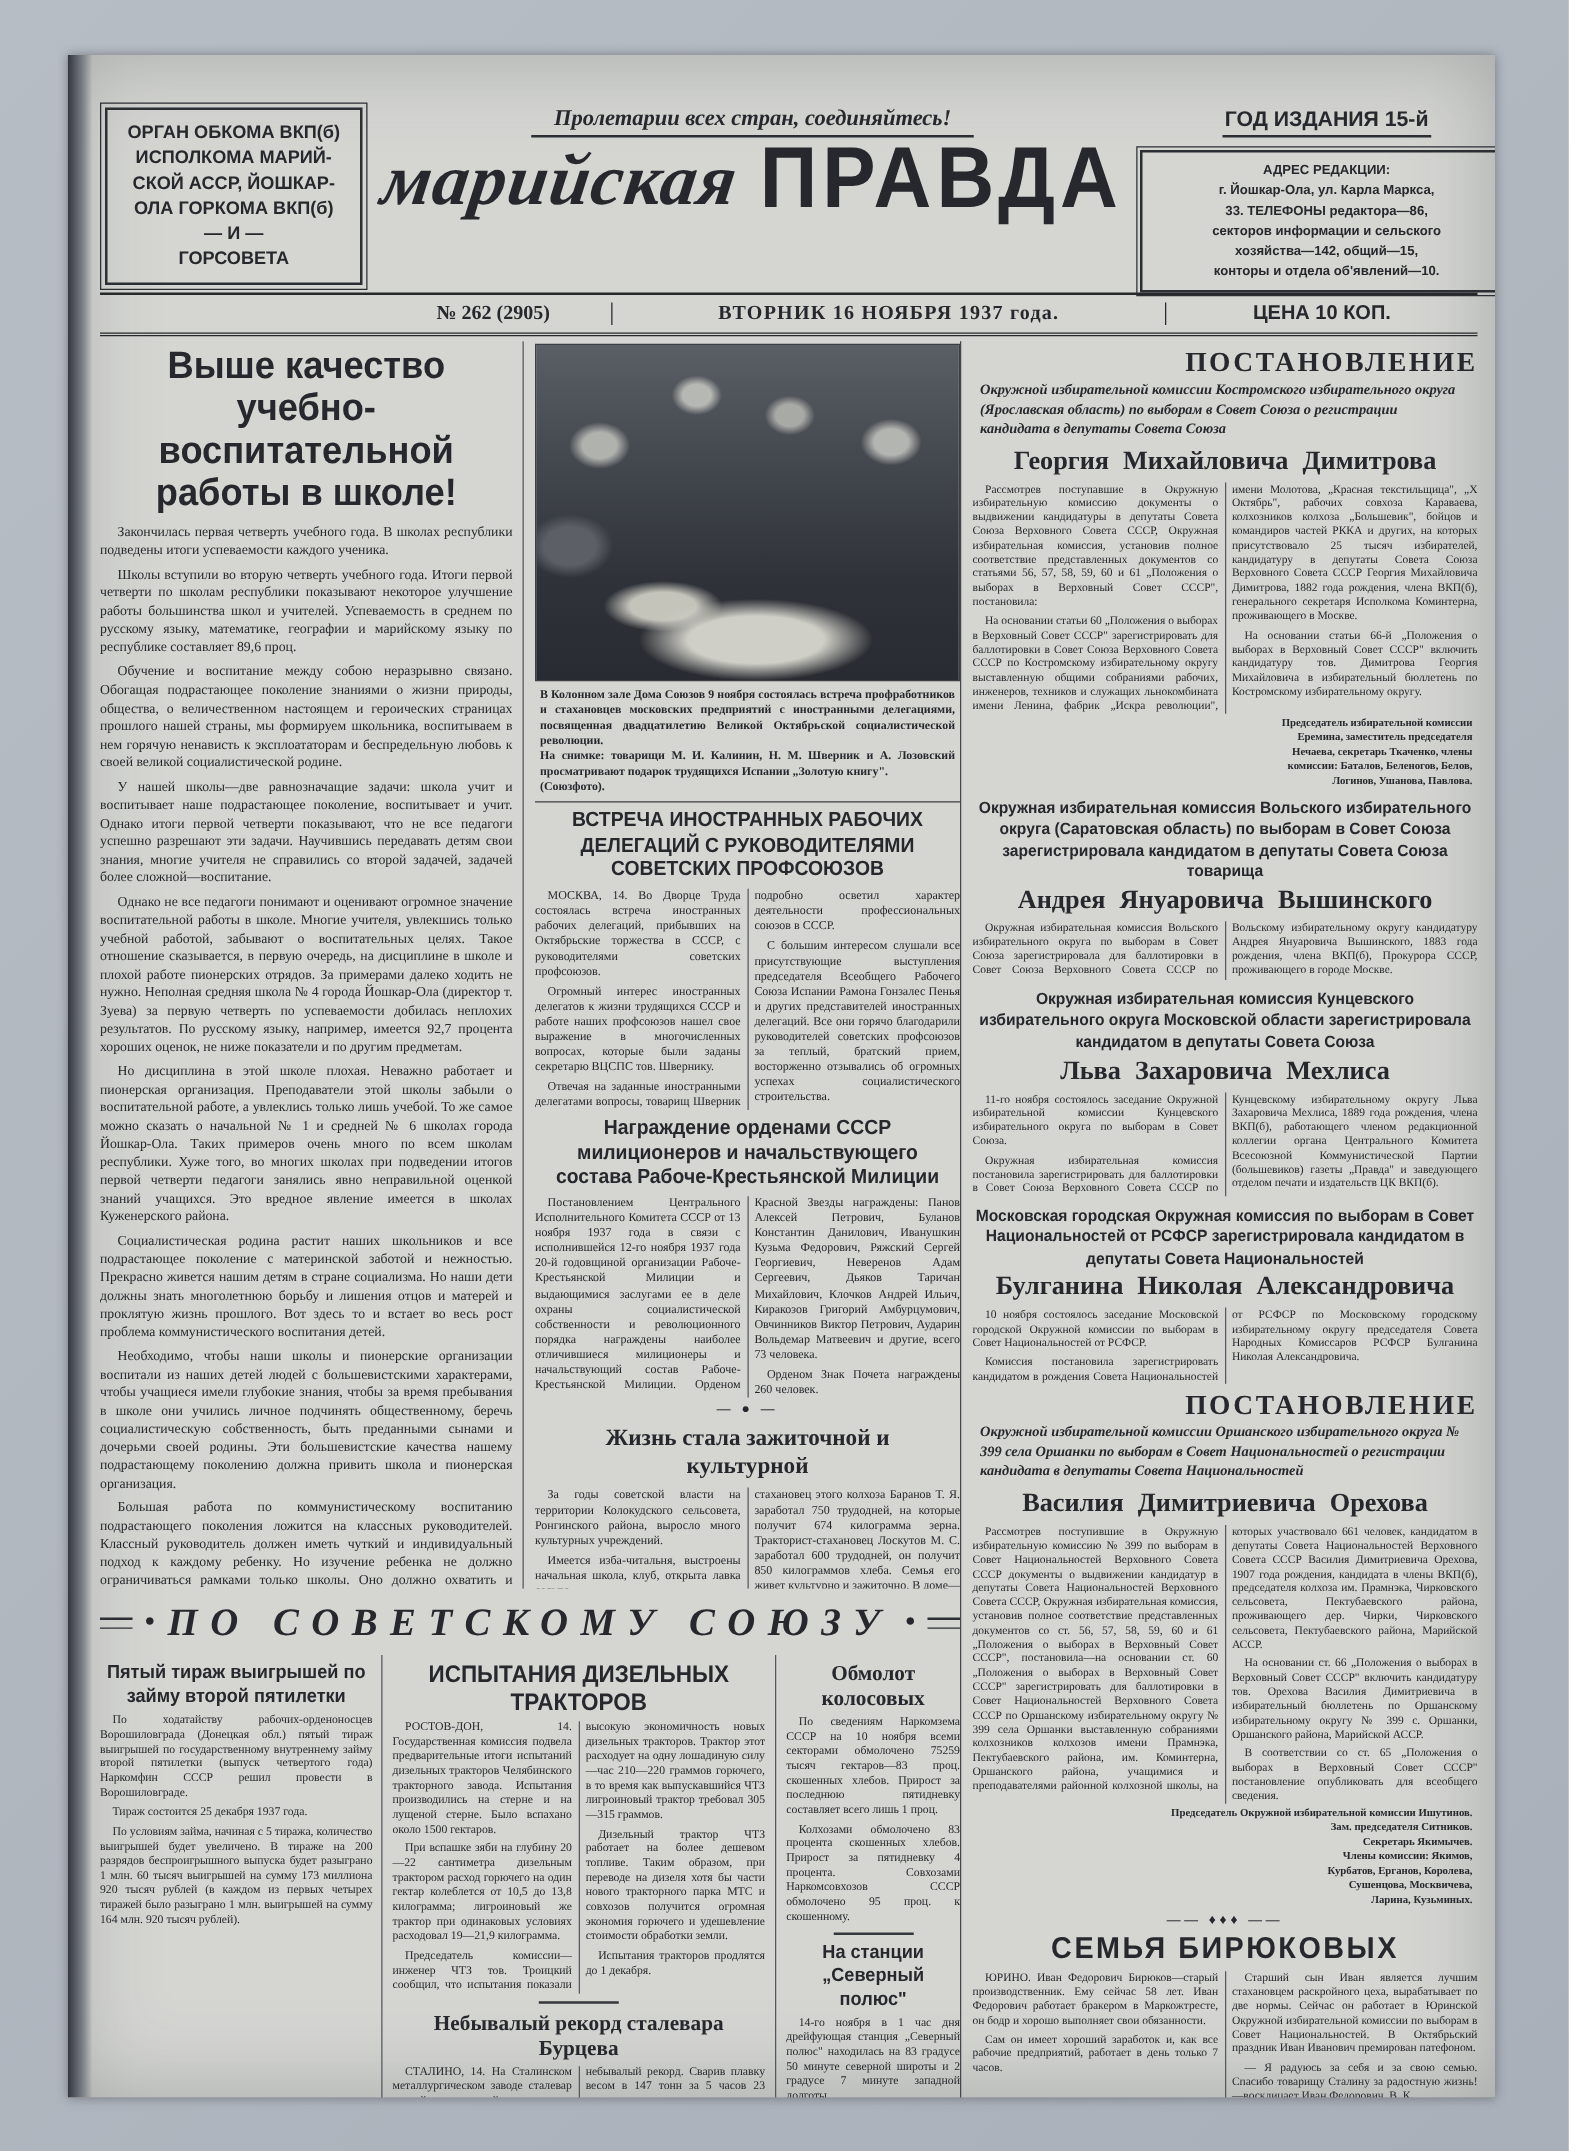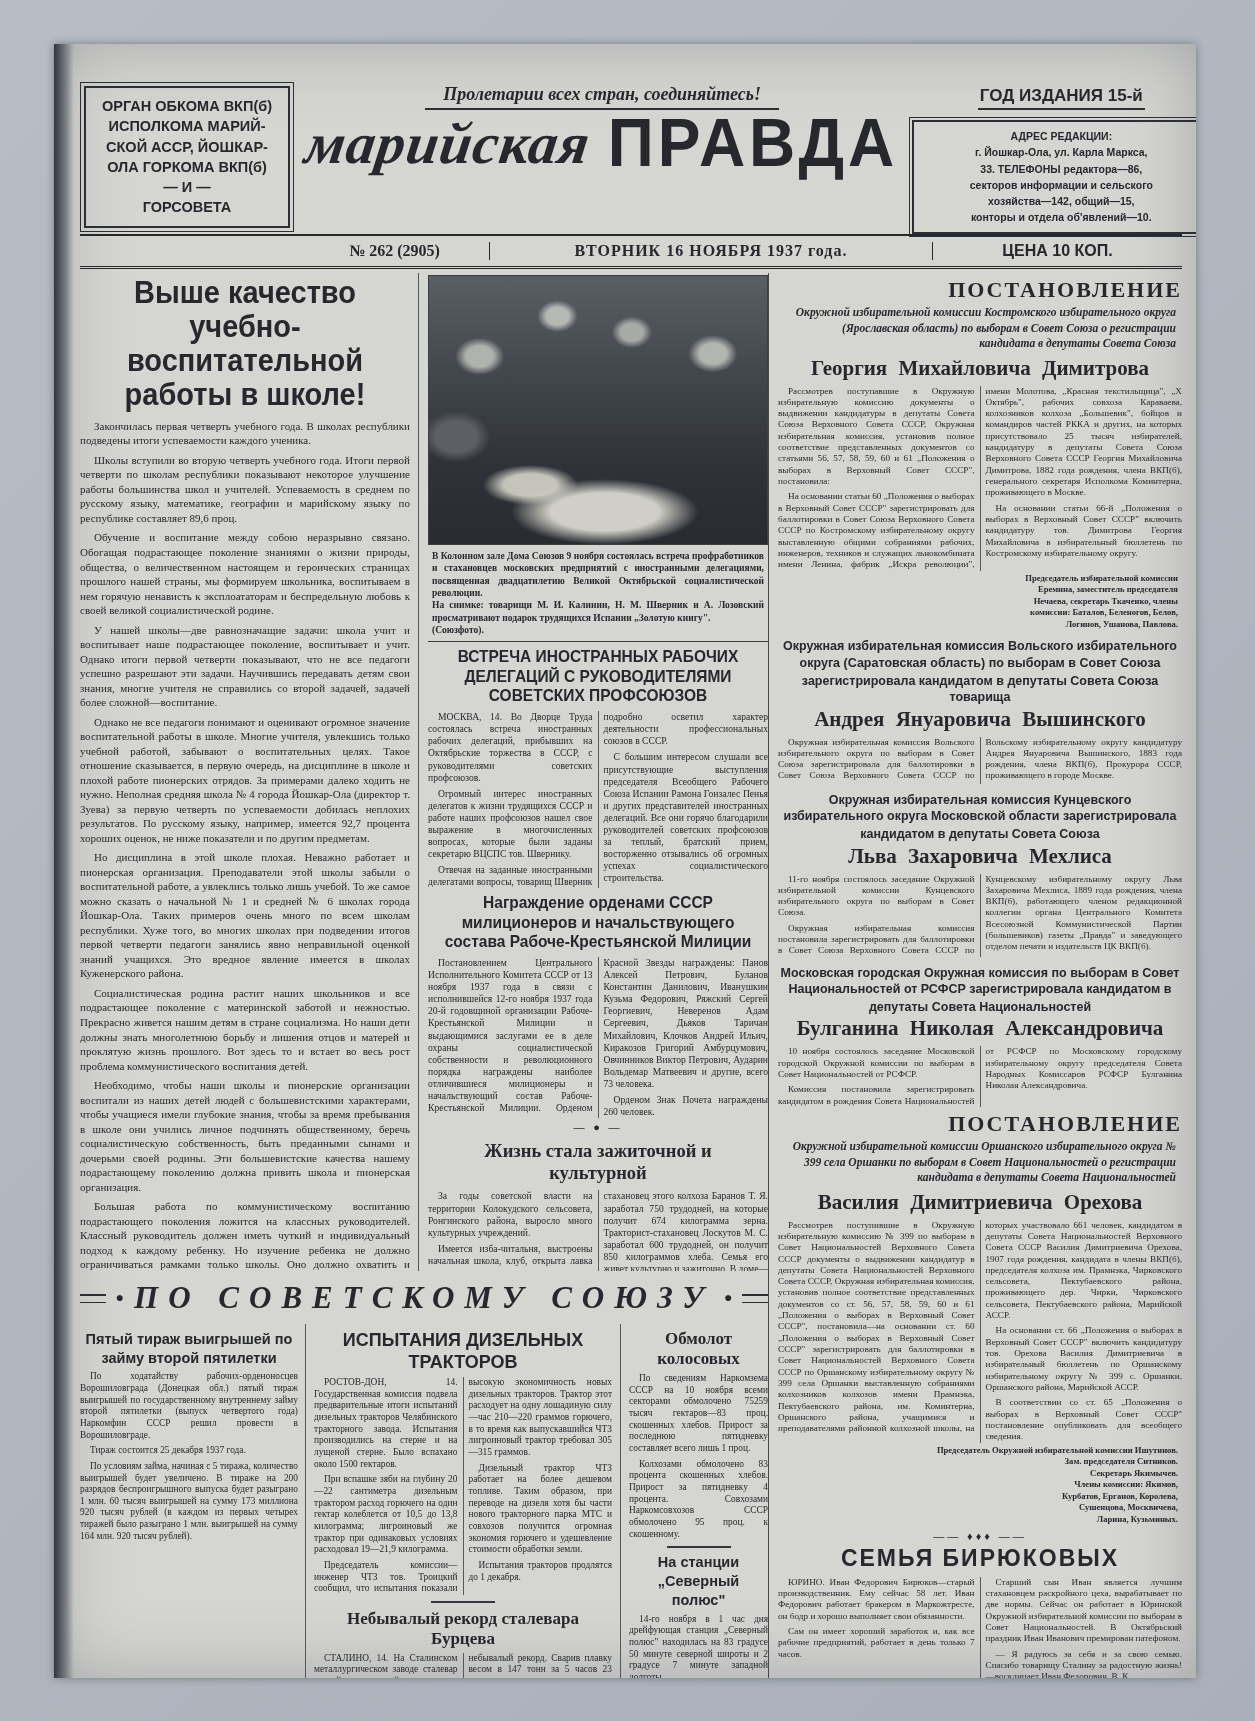--- a/index.html
+++ b/index.html
@@ -90,21 +90,21 @@
                line-height:1.25;text-align:center;margin:6px 0 5px;transform:scaleY(1.05);}
   .b-head-big{font-family:"Liberation Sans",sans-serif;font-weight:bold;font-size:18px;
               text-align:center;margin:6px 0 5px;transform:scaleY(1.06);}
   .b-head-serif{font-weight:bold;font-size:17px;text-align:center;margin:5px 0 4px;}
   .b-body{font-size:9.4px;line-height:1.24;}
   .b-body p{margin:0 0 4px;text-indent:10px;text-align:justify;}
   .short-rule{width:64px;border-top:2px solid #34373c;margin:6px auto;}
 
   
   .kicker{font-weight:bold;font-size:22px;text-align:right;letter-spacing:2px;margin:4px 0 2px;}
-  .it-sub{font-style:italic;font-weight:bold;font-size:11.5px;line-height:1.35;text-align:right;margin:0 6px 4px;}
+  .it-sub{font-style:italic;font-weight:bold;font-size:11.5px;line-height:1.35;text-align:left;margin:0 6px 4px;}
   .bold-sub{font-family:"Liberation Sans",sans-serif;font-weight:bold;font-size:12.5px;line-height:1.3;
             text-align:center;margin:8px 2px 3px;transform:scaleY(1.04);}
   .name-head{font-weight:bold;font-size:21px;text-align:center;margin:2px 0 5px;word-spacing:6px;}
   .rc-body{font-size:9.2px;line-height:1.23;}
   .rc-body p{margin:0 0 4px;text-indent:10px;text-align:justify;}
   .sign{font-size:8.6px;line-height:1.35;font-weight:bold;text-align:right;margin:2px 4px 4px 40px;}
   .sign div{text-align:right;}
   .fam-head{font-family:"Liberation Sans",sans-serif;font-weight:bold;font-size:23px;
             text-align:center;margin:2px 0 5px;letter-spacing:2px;transform:scaleY(1.05);}
 </style>

